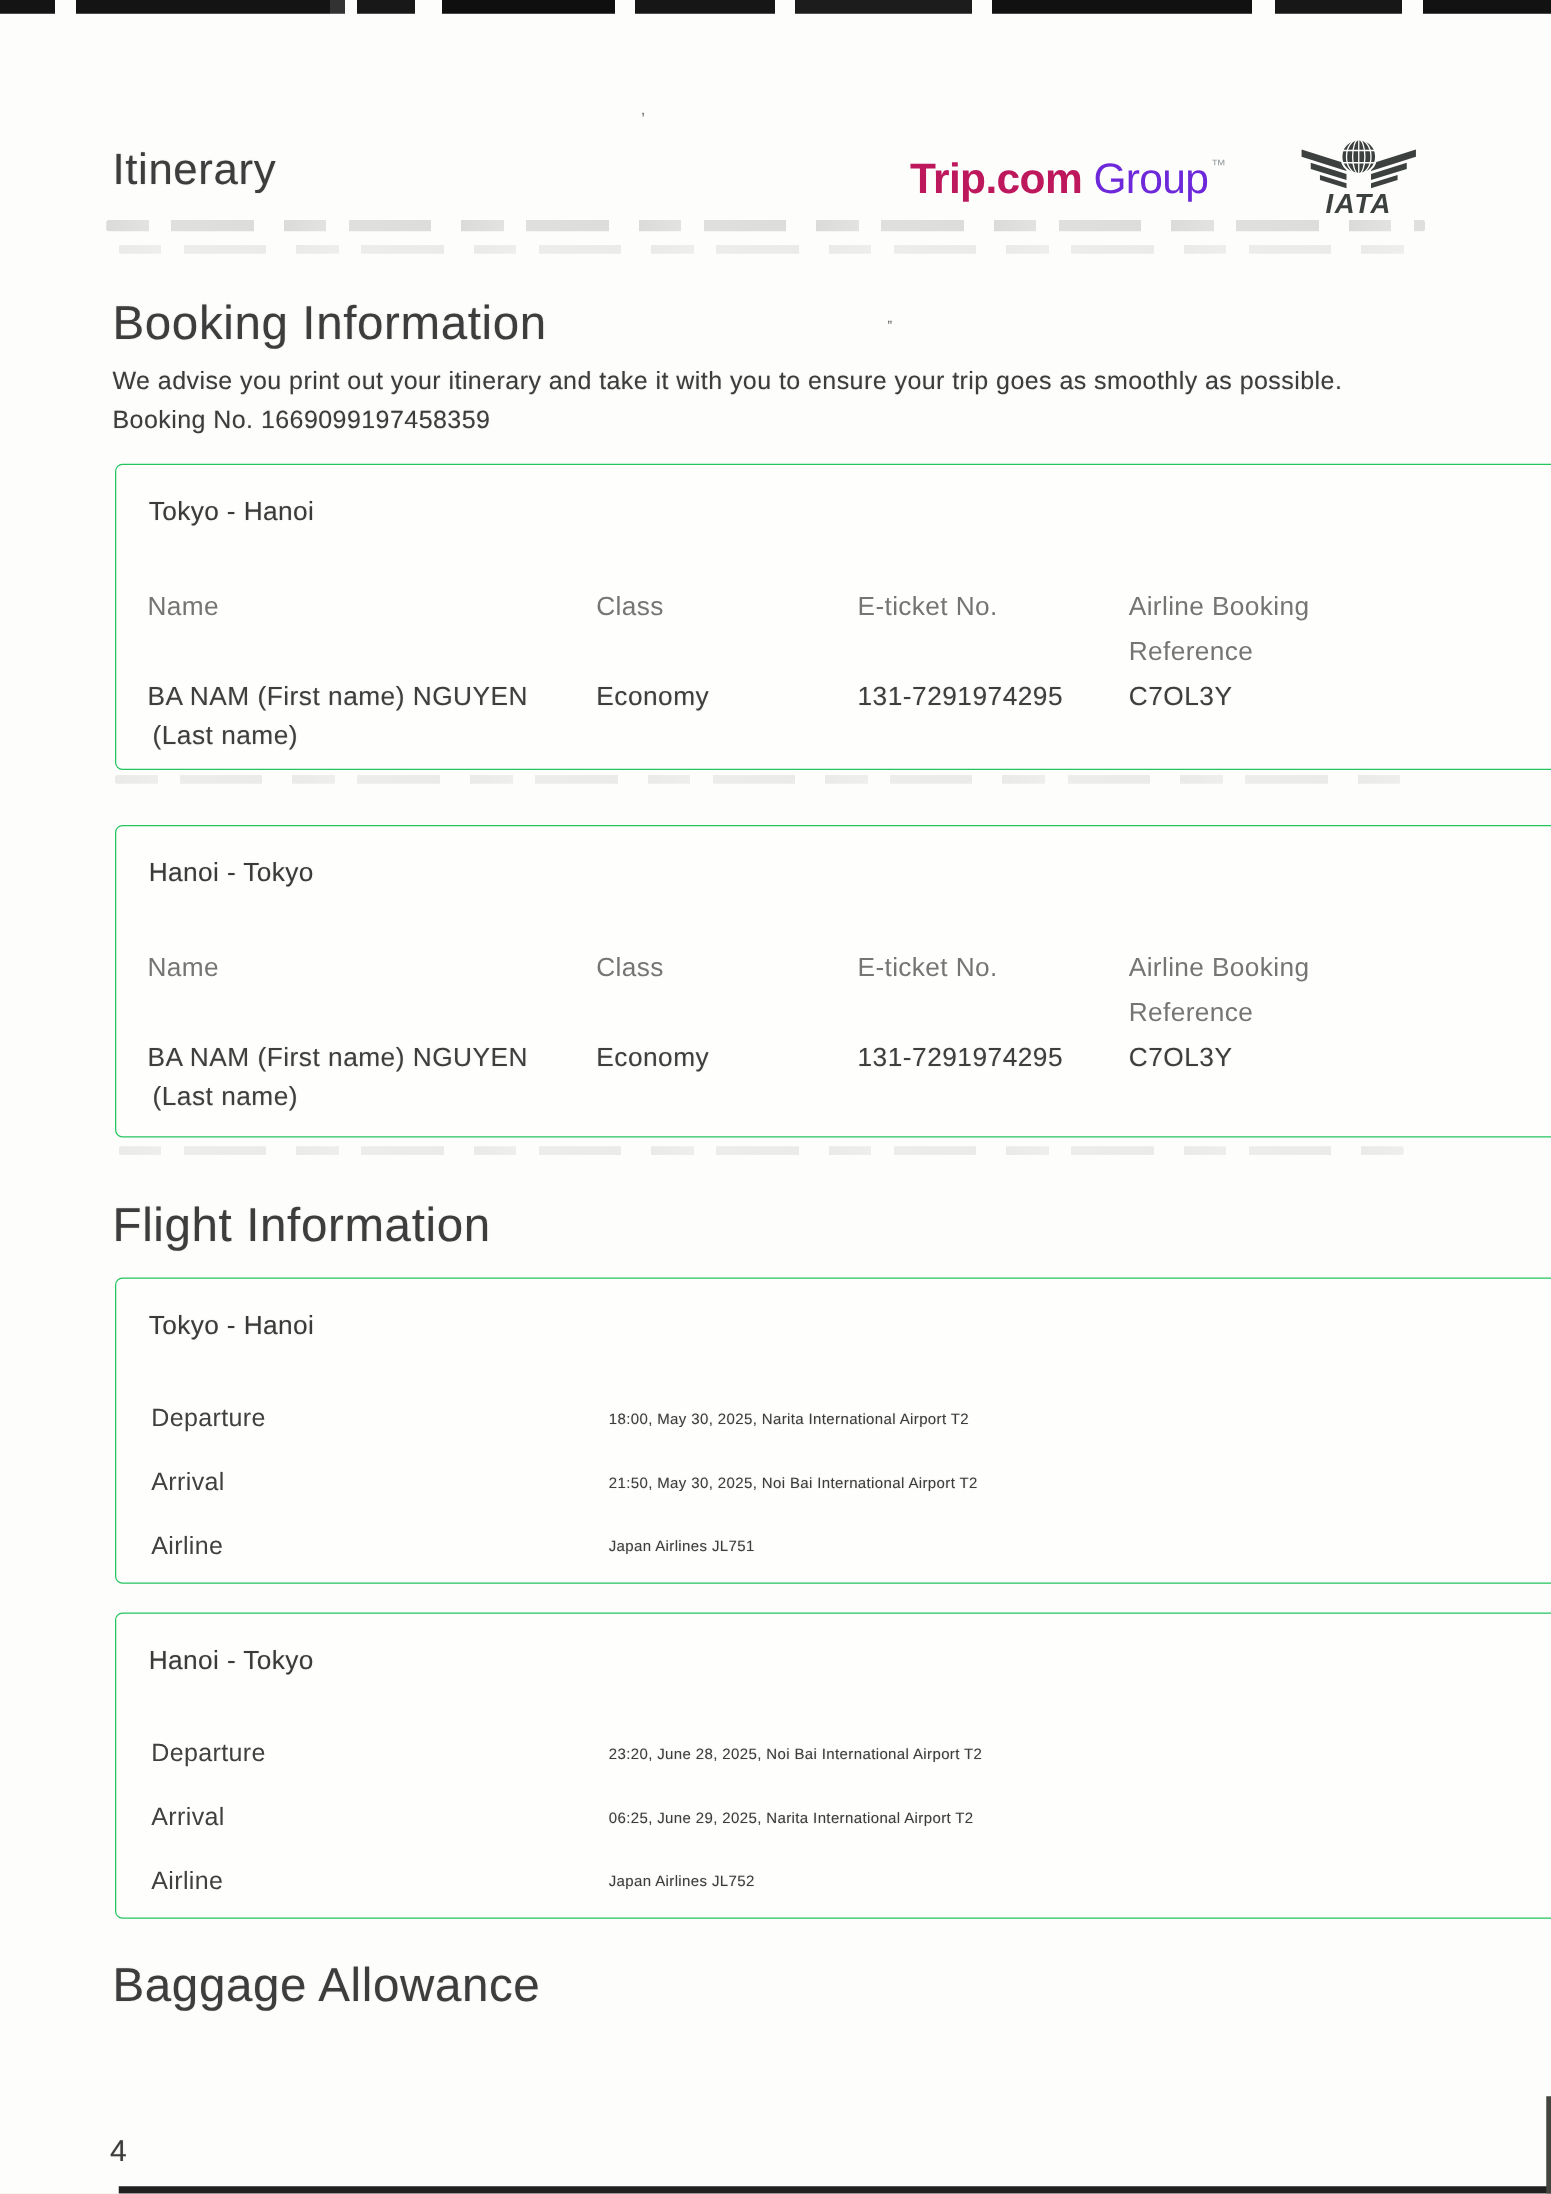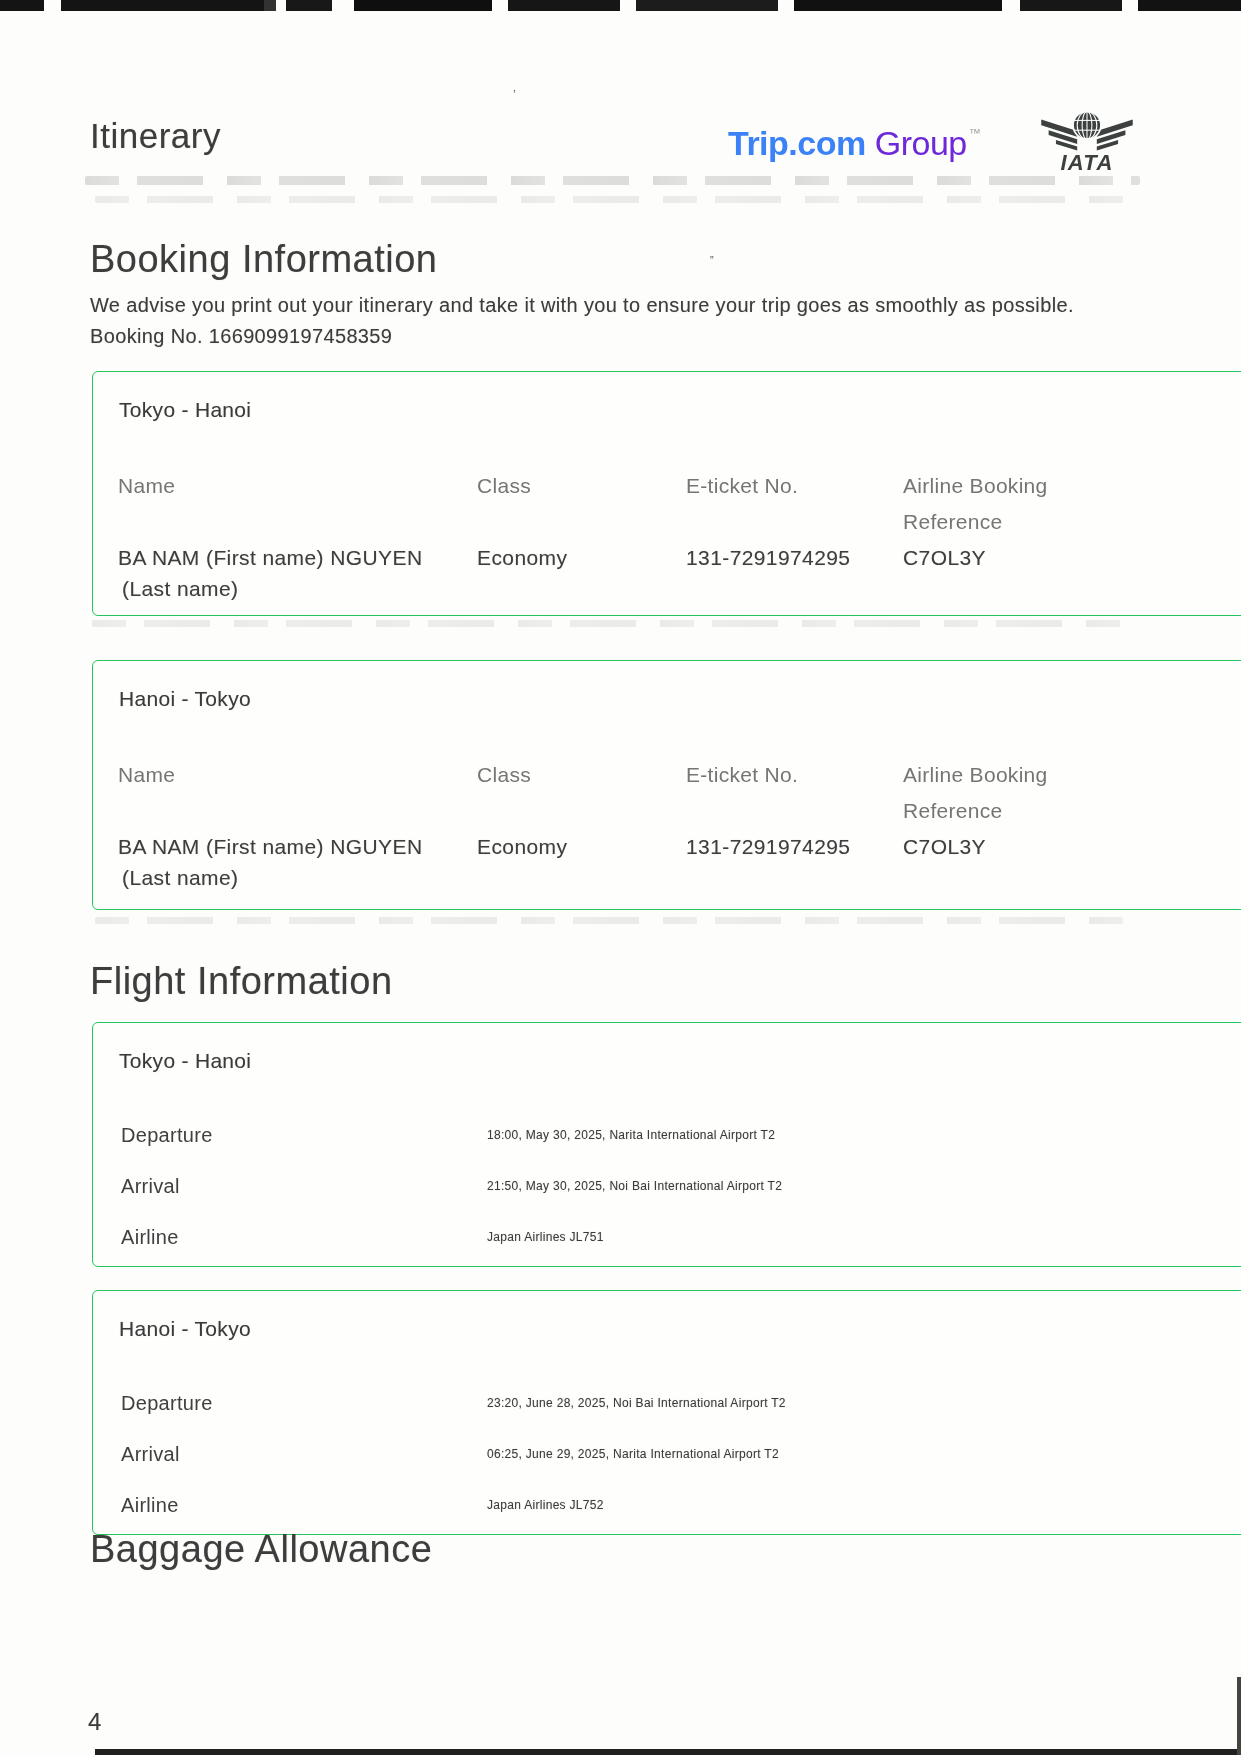--- a/index.html
+++ b/index.html
@@ -37,33 +37,33 @@
   }
   .streak.faint { opacity:.28; height:7px; }
   .speck { position:absolute; color:#6a6a6a; font-size:13px; line-height:1; }
   
   .doc-title {
     position:absolute; left:90px; top:116px; margin:0;
     font-size:35px; font-weight:400; letter-spacing:.5px; color:#3d3d3d;
     text-shadow:0 0 1px rgba(61,61,61,.35);
   }
   .trip-logo { position:absolute; left:728px; top:124px; font-size:34px; white-space:nowrap; }
-  .trip-bold { font-weight:700; color:#3b82f6; letter-spacing:-.5px; }
+  .trip-bold { font-weight:700; color:#be185d; letter-spacing:-.5px; }
   .trip-light { font-weight:400; color:#6d28d9; margin-left:9px; letter-spacing:-.5px; }
   .tm { font-size:12px; color:#9aa0a4; vertical-align:18px; margin-left:2px; }
   .iata-logo { position:absolute; left:1038px; top:100px; width:98px; height:80px; }
   
   .section-heading {
     position:absolute; left:90px; margin:0;
     font-size:38px; font-weight:400; letter-spacing:.5px; color:#3d3d3d;
     text-shadow:0 0 1px rgba(61,61,61,.3);
   }
   #booking-heading { top:238px; }
   #flight-heading  { top:960px; }
-  #baggage-heading { top:1528px; }
+  #baggage-heading { top:1568px; }
   
   .advisory {
     position:absolute; left:90px; top:290px; width:1070px;
     font-size:20px; line-height:31px; letter-spacing:.35px; color:#3c3c3c;
     text-shadow:0 0 1px rgba(60,60,60,.3);
   }
   
   .card {
     position:absolute; left:92px; width:1156px;
     background:#fefefd; border:1px solid #22c55e; border-radius:6px;

